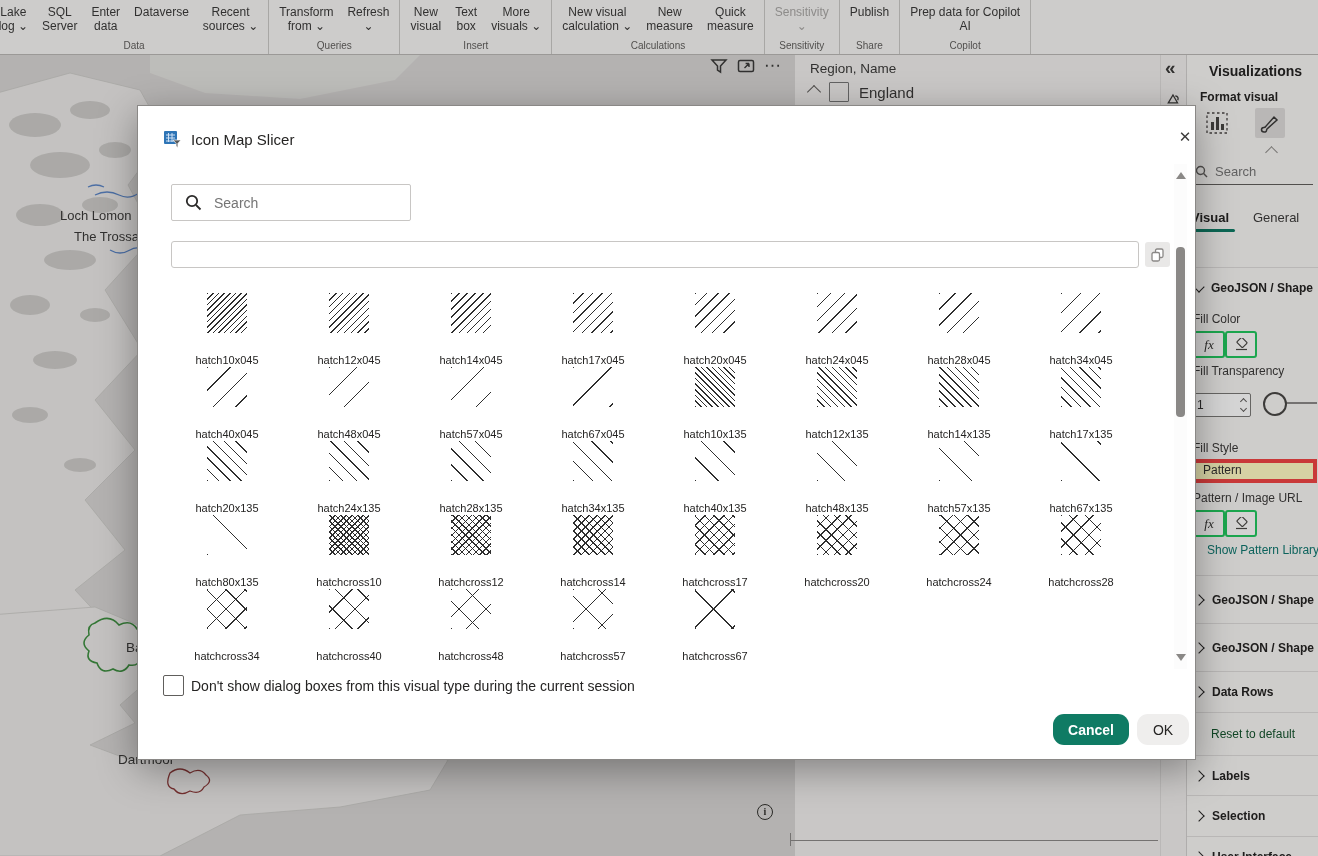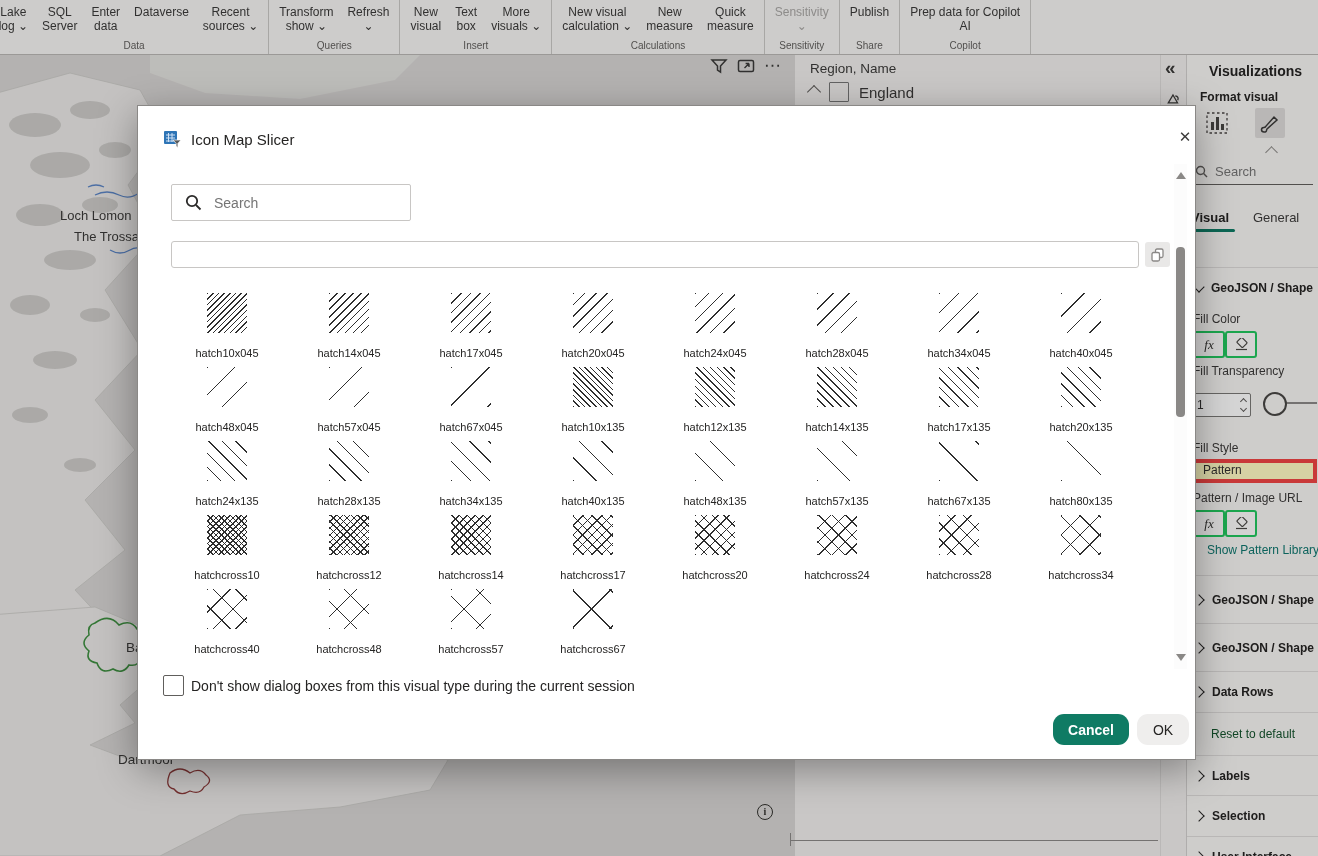--- a/index.html
+++ b/index.html
@@ -88,21 +88,21 @@
   
   #dlg-scroll{position:absolute;left:1036px;top:58px;width:13px;height:505px;background:#fcfcfc;}
   .scroll-arrow{position:absolute;left:2px;width:0;height:0;border-left:5px solid transparent;border-right:5px solid transparent;cursor:pointer;}
   #scroll-up{top:8px;border-bottom:7px solid #8a8886;}
   #scroll-down{bottom:8px;border-top:7px solid #8a8886;}
   #scroll-thumb{position:absolute;left:2px;top:83px;width:9px;height:170px;background:#8a8886;border-radius:4px;cursor:pointer;}
   
   #pattern-grid{position:absolute;left:28px;top:187px;display:grid;grid-template-columns:repeat(8,122px);grid-auto-rows:74px;}
   .pcell{display:flex;flex-direction:column;align-items:center;cursor:pointer;}
   .swatch{width:40px;height:40px;}
-  .pname{font-size:11px;color:#252423;margin-top:14px;}
+  .pname{font-size:11px;color:#252423;margin-top:21px;}
   
   #dlg-chk{position:absolute;left:25px;top:569px;width:19px;height:19px;border:1px solid #605e5c;border-radius:2px;cursor:pointer;}
   #dlg-chk-label{position:absolute;left:53px;top:572px;font-size:14px;color:#252423;}
   .dlg-btn{position:absolute;top:608px;height:31px;border:none;border-radius:11px;font-size:14px;
            font-family:"Liberation Sans",sans-serif;cursor:pointer;}
   #btn-cancel{left:915px;width:76px;background:#0f7b64;color:#ffffff;font-weight:bold;}
   #btn-ok{left:999px;width:52px;background:#efeeed;color:#252423;}
 </style>
 </head>
 <body>
@@ -133,21 +133,21 @@
               <div>Recent</div>
               <div>sources ⌄</div>
             </div>
           </div>
           <div class="rgroup-name">Data</div>
         </div>
         <div class="rgroup">
           <div class="rgroup-items">
             <div class="ritem">
               <div>Transform</div>
-              <div>show ⌄</div>
+              <div>from ⌄</div>
             </div>
             <div class="ritem">
               <div>Refresh</div>
               <div>⌄</div>
             </div>
           </div>
           <div class="rgroup-name">Queries</div>
         </div>
         <div class="rgroup">
           <div class="rgroup-items">
@@ -418,20 +418,24 @@
       <div id="scroll-thumb"></div>
       <div id="scroll-down" class="scroll-arrow"></div>
     </div>
 
     <div id="pattern-grid">
         <div class="pcell">
           <div class="swatch" style="background: repeating-linear-gradient(135deg, rgb(47, 47, 47) 0px, rgb(47, 47, 47) 1px, transparent 1px, transparent 4px);"></div>
           <div class="pname">hatch10x045</div>
         </div>
         <div class="pcell">
+          <div class="swatch" style="background: repeating-linear-gradient(135deg, rgb(47, 47, 47) 0px, rgb(47, 47, 47) 1px, transparent 1px, transparent 4.8px);"></div>
+          <div class="pname">hatch12x045</div>
+        </div>
+        <div class="pcell">
           <div class="swatch" style="background: repeating-linear-gradient(135deg, rgb(47, 47, 47) 0px, rgb(47, 47, 47) 1px, transparent 1px, transparent 5.6px);"></div>
           <div class="pname">hatch14x045</div>
         </div>
         <div class="pcell">
           <div class="swatch" style="background: repeating-linear-gradient(135deg, rgb(47, 47, 47) 0px, rgb(47, 47, 47) 1px, transparent 1px, transparent 6.8px);"></div>
           <div class="pname">hatch17x045</div>
         </div>
         <div class="pcell">
           <div class="swatch" style="background: repeating-linear-gradient(135deg, rgb(47, 47, 47) 0px, rgb(47, 47, 47) 1px, transparent 1px, transparent 8px);"></div>
           <div class="pname">hatch20x045</div>

